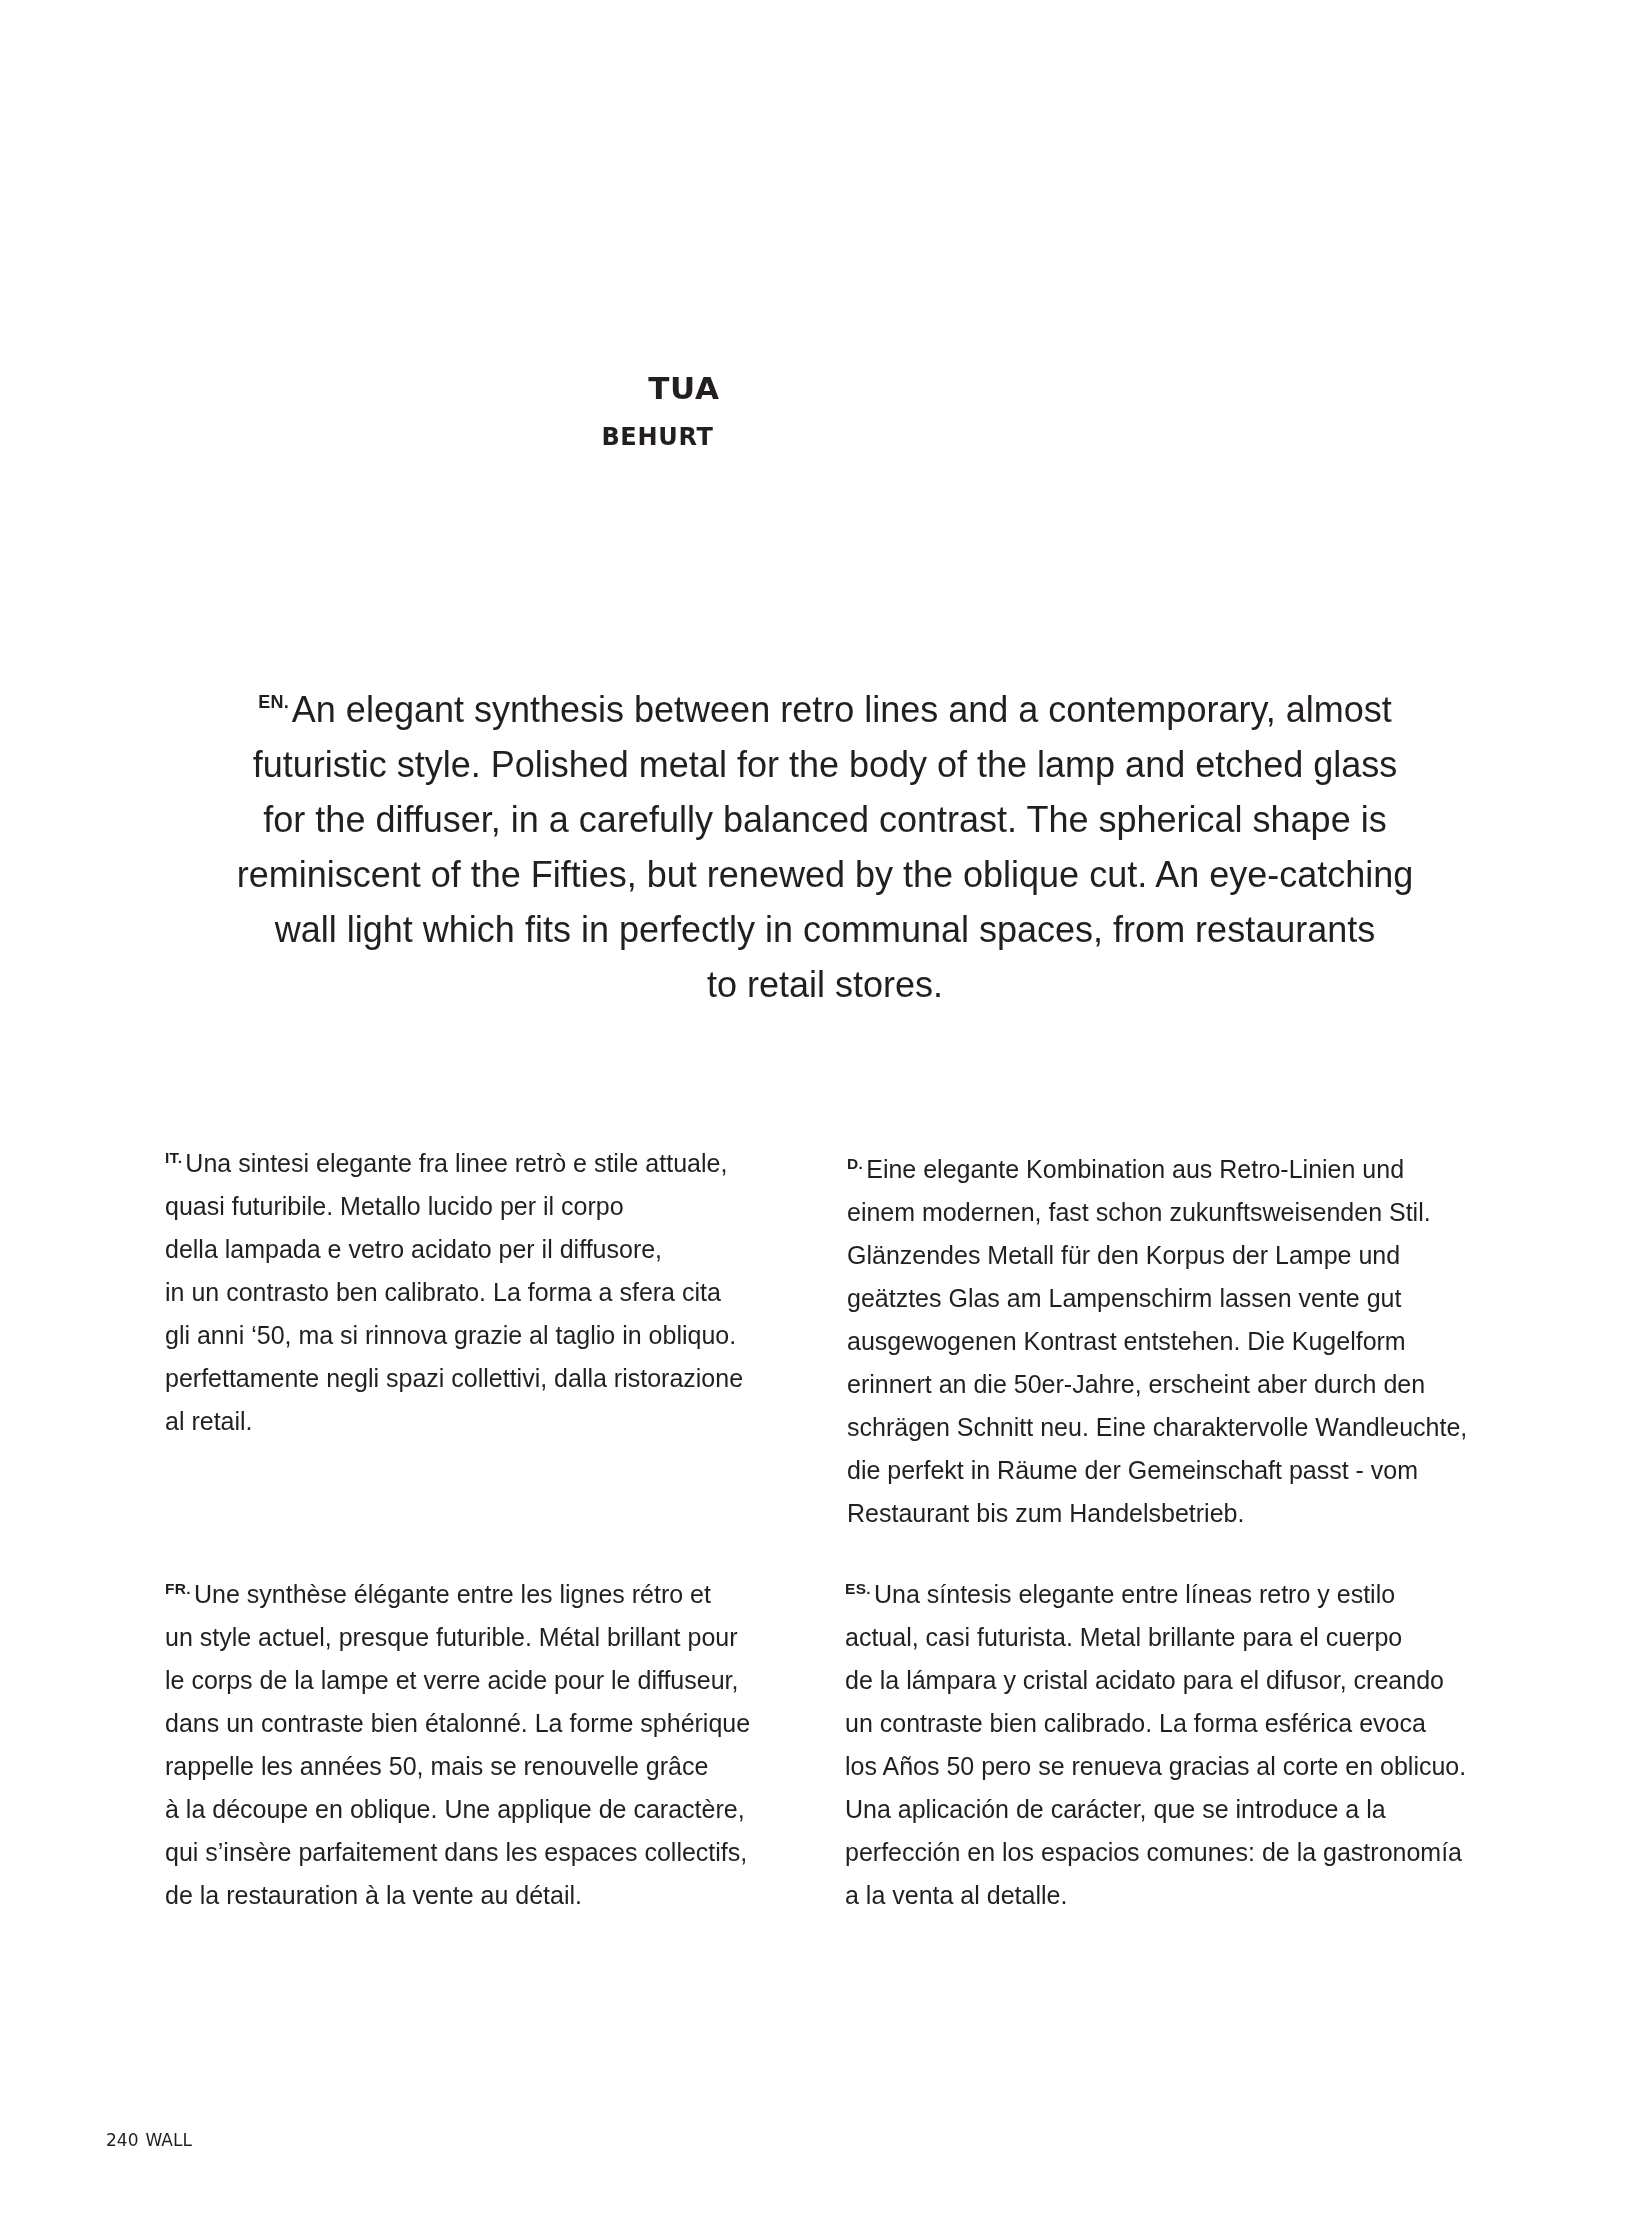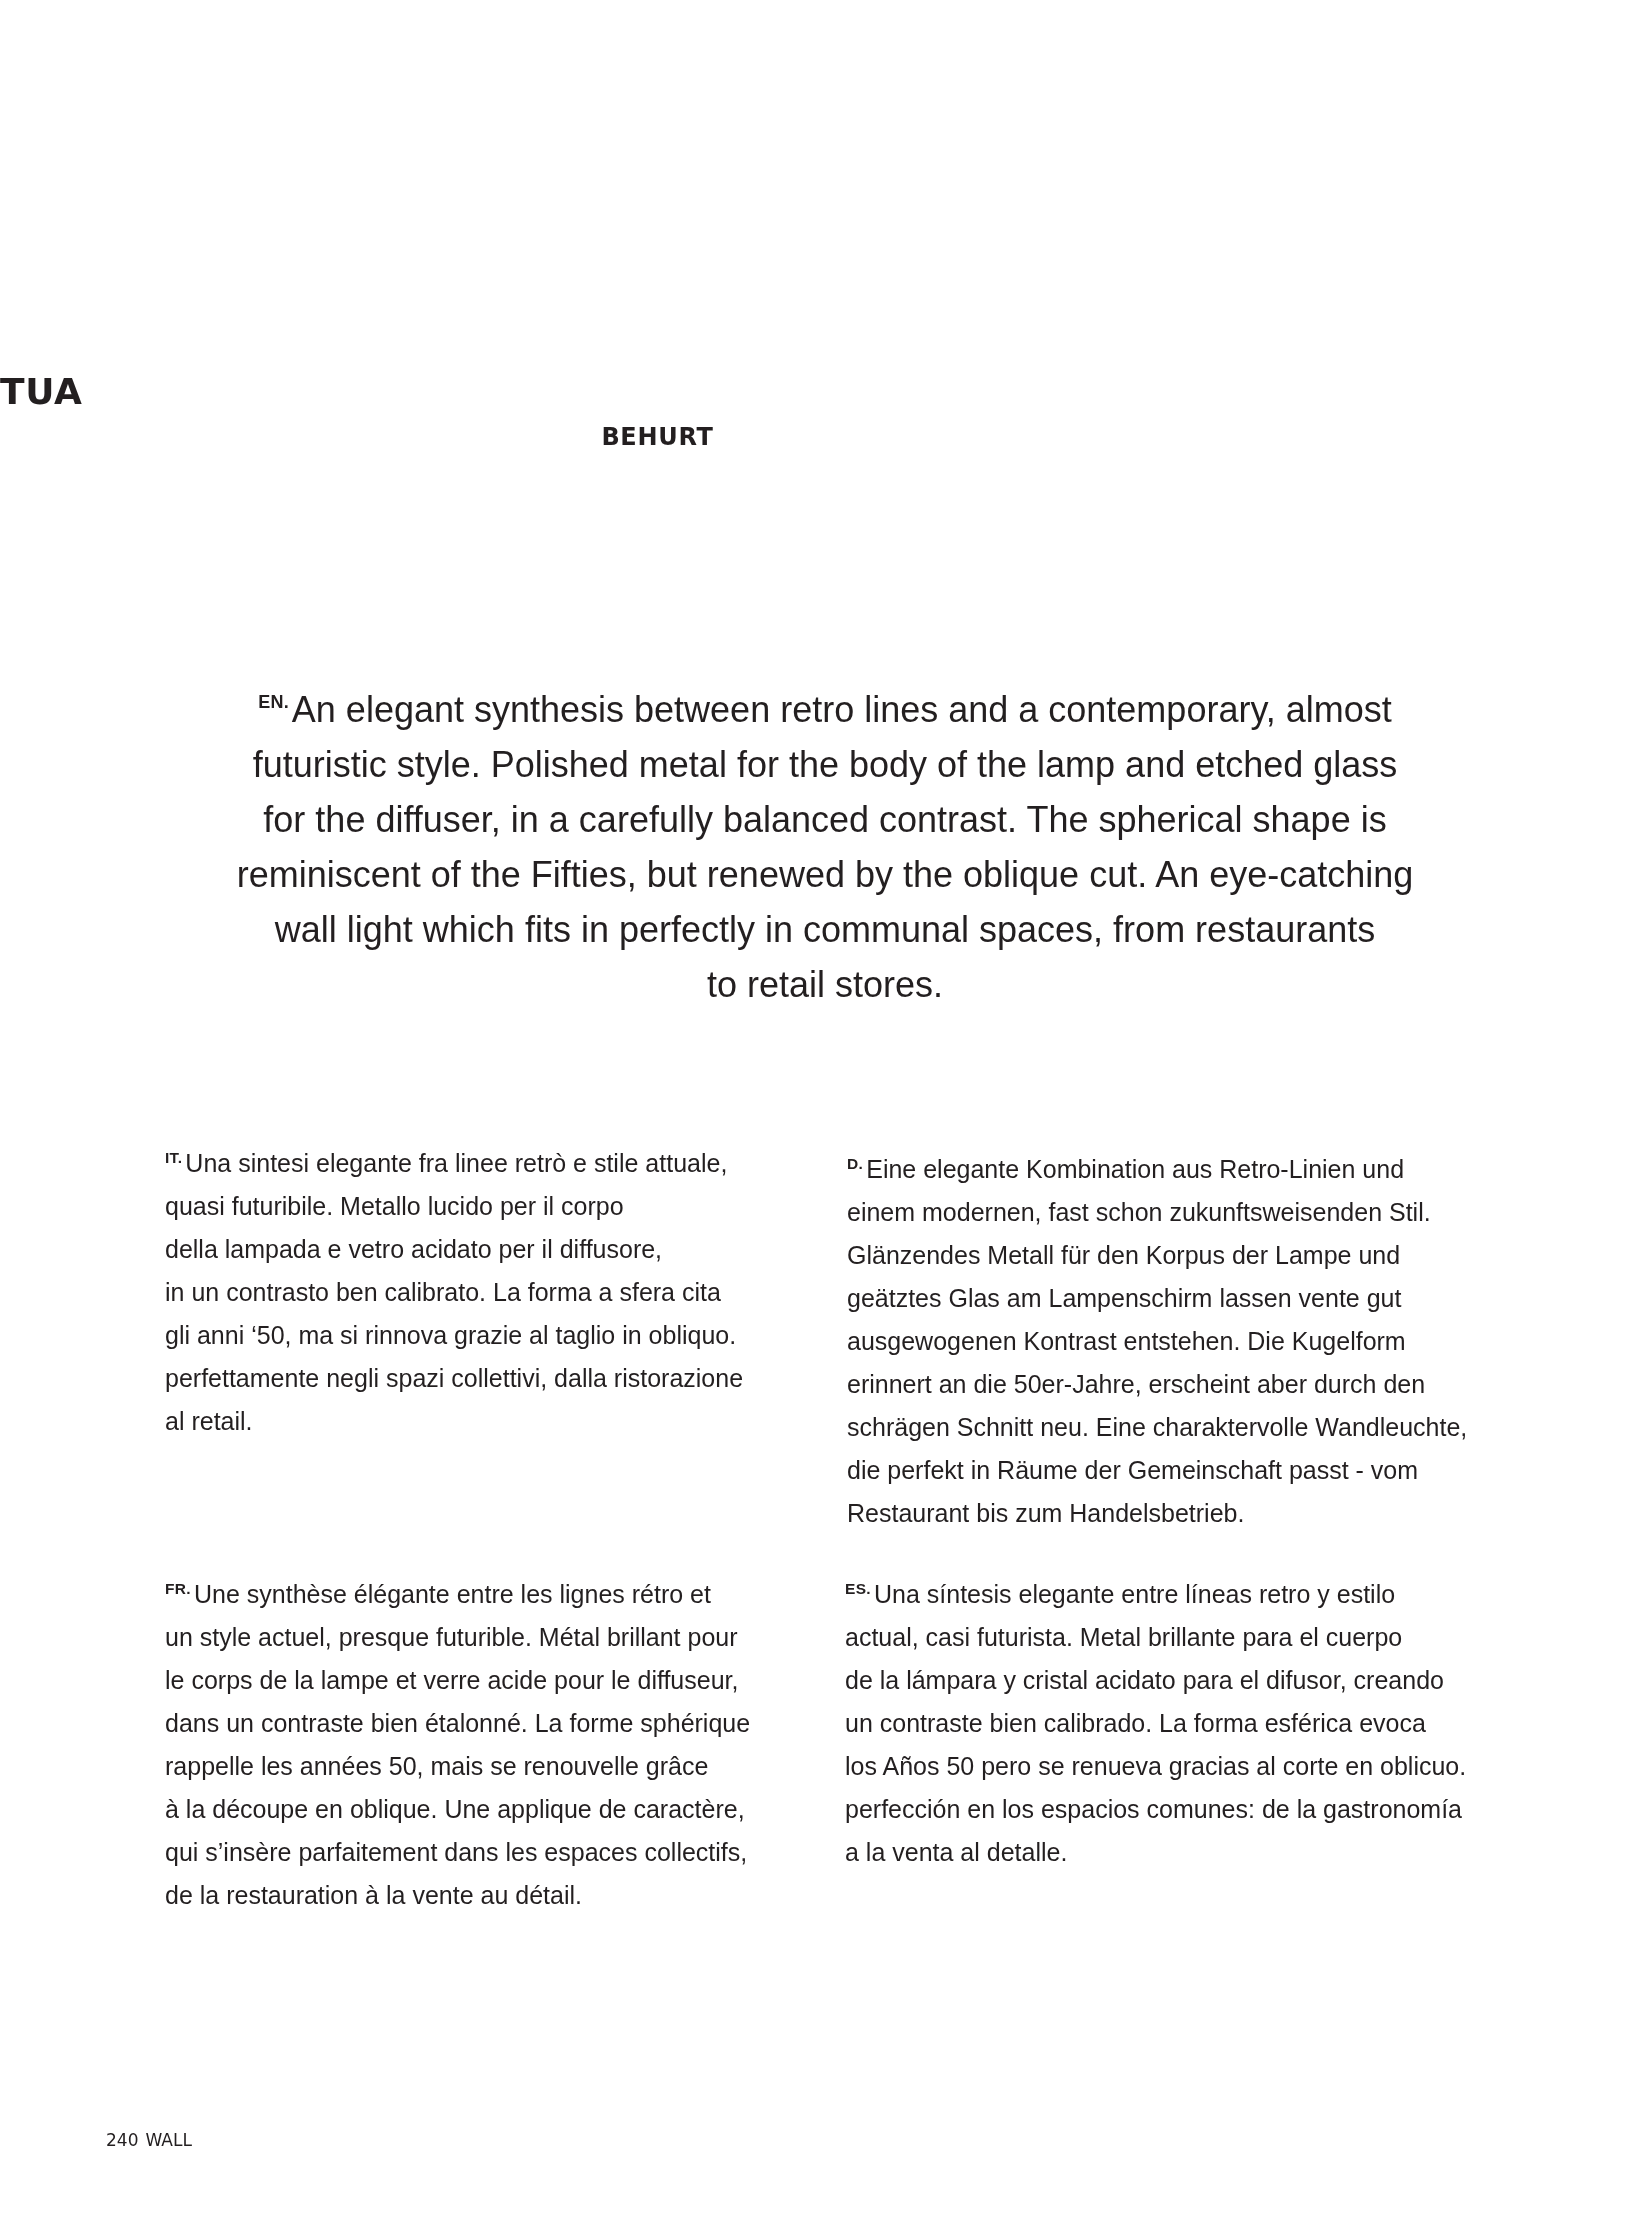--- a/index.html
+++ b/index.html
@@ -13,23 +13,24 @@
     position: relative;
     overflow: hidden;
     color: #231f20;
     font-family: "DejaVu Sans", sans-serif;
   }
   .title {
     position: absolute;
     left: 0;
     width: 1368px;
     top: 338px;
+    text-align: center;
     font-family: "DejaVu Sans", sans-serif;
     font-weight: bold;
-    font-size: 36px;
+    font-size: 31px;
     line-height: 59px;
     letter-spacing: 0.7px;
   }
   .subtitle {
     position: absolute;
     left: 0;
     width: 1315px;
     top: 421px;
     text-align: center;
     font-family: "DejaVu Sans", sans-serif;
@@ -140,20 +141,21 @@
   <span class="line">qui s’insère parfaitement dans les espaces collectifs,</span>
   <span class="line">de la restauration à la vente au détail.</span>
 </div>
 
 <div class="col" id="block-es">
   <span class="line"><span class="lang-tag">ES.</span><span>Una síntesis elegante entre líneas retro y estilo</span></span>
   <span class="line">actual, casi futurista. Metal brillante para el cuerpo</span>
   <span class="line">de la lámpara y cristal acidato para el difusor, creando</span>
   <span class="line">un contraste bien calibrado. La forma esférica evoca</span>
   <span class="line">los Años 50 pero se renueva gracias al corte en oblicuo.</span>
+  <span class="line">Una aplicación de carácter, que se introduce a la</span>
   <span class="line">perfección en los espacios comunes: de la gastronomía</span>
   <span class="line">a la venta al detalle.</span>
 </div>
 
 <div class="footer">
   <span class="page-num">240</span><span>WALL</span>
 </div>
 
 
 </body></html>

